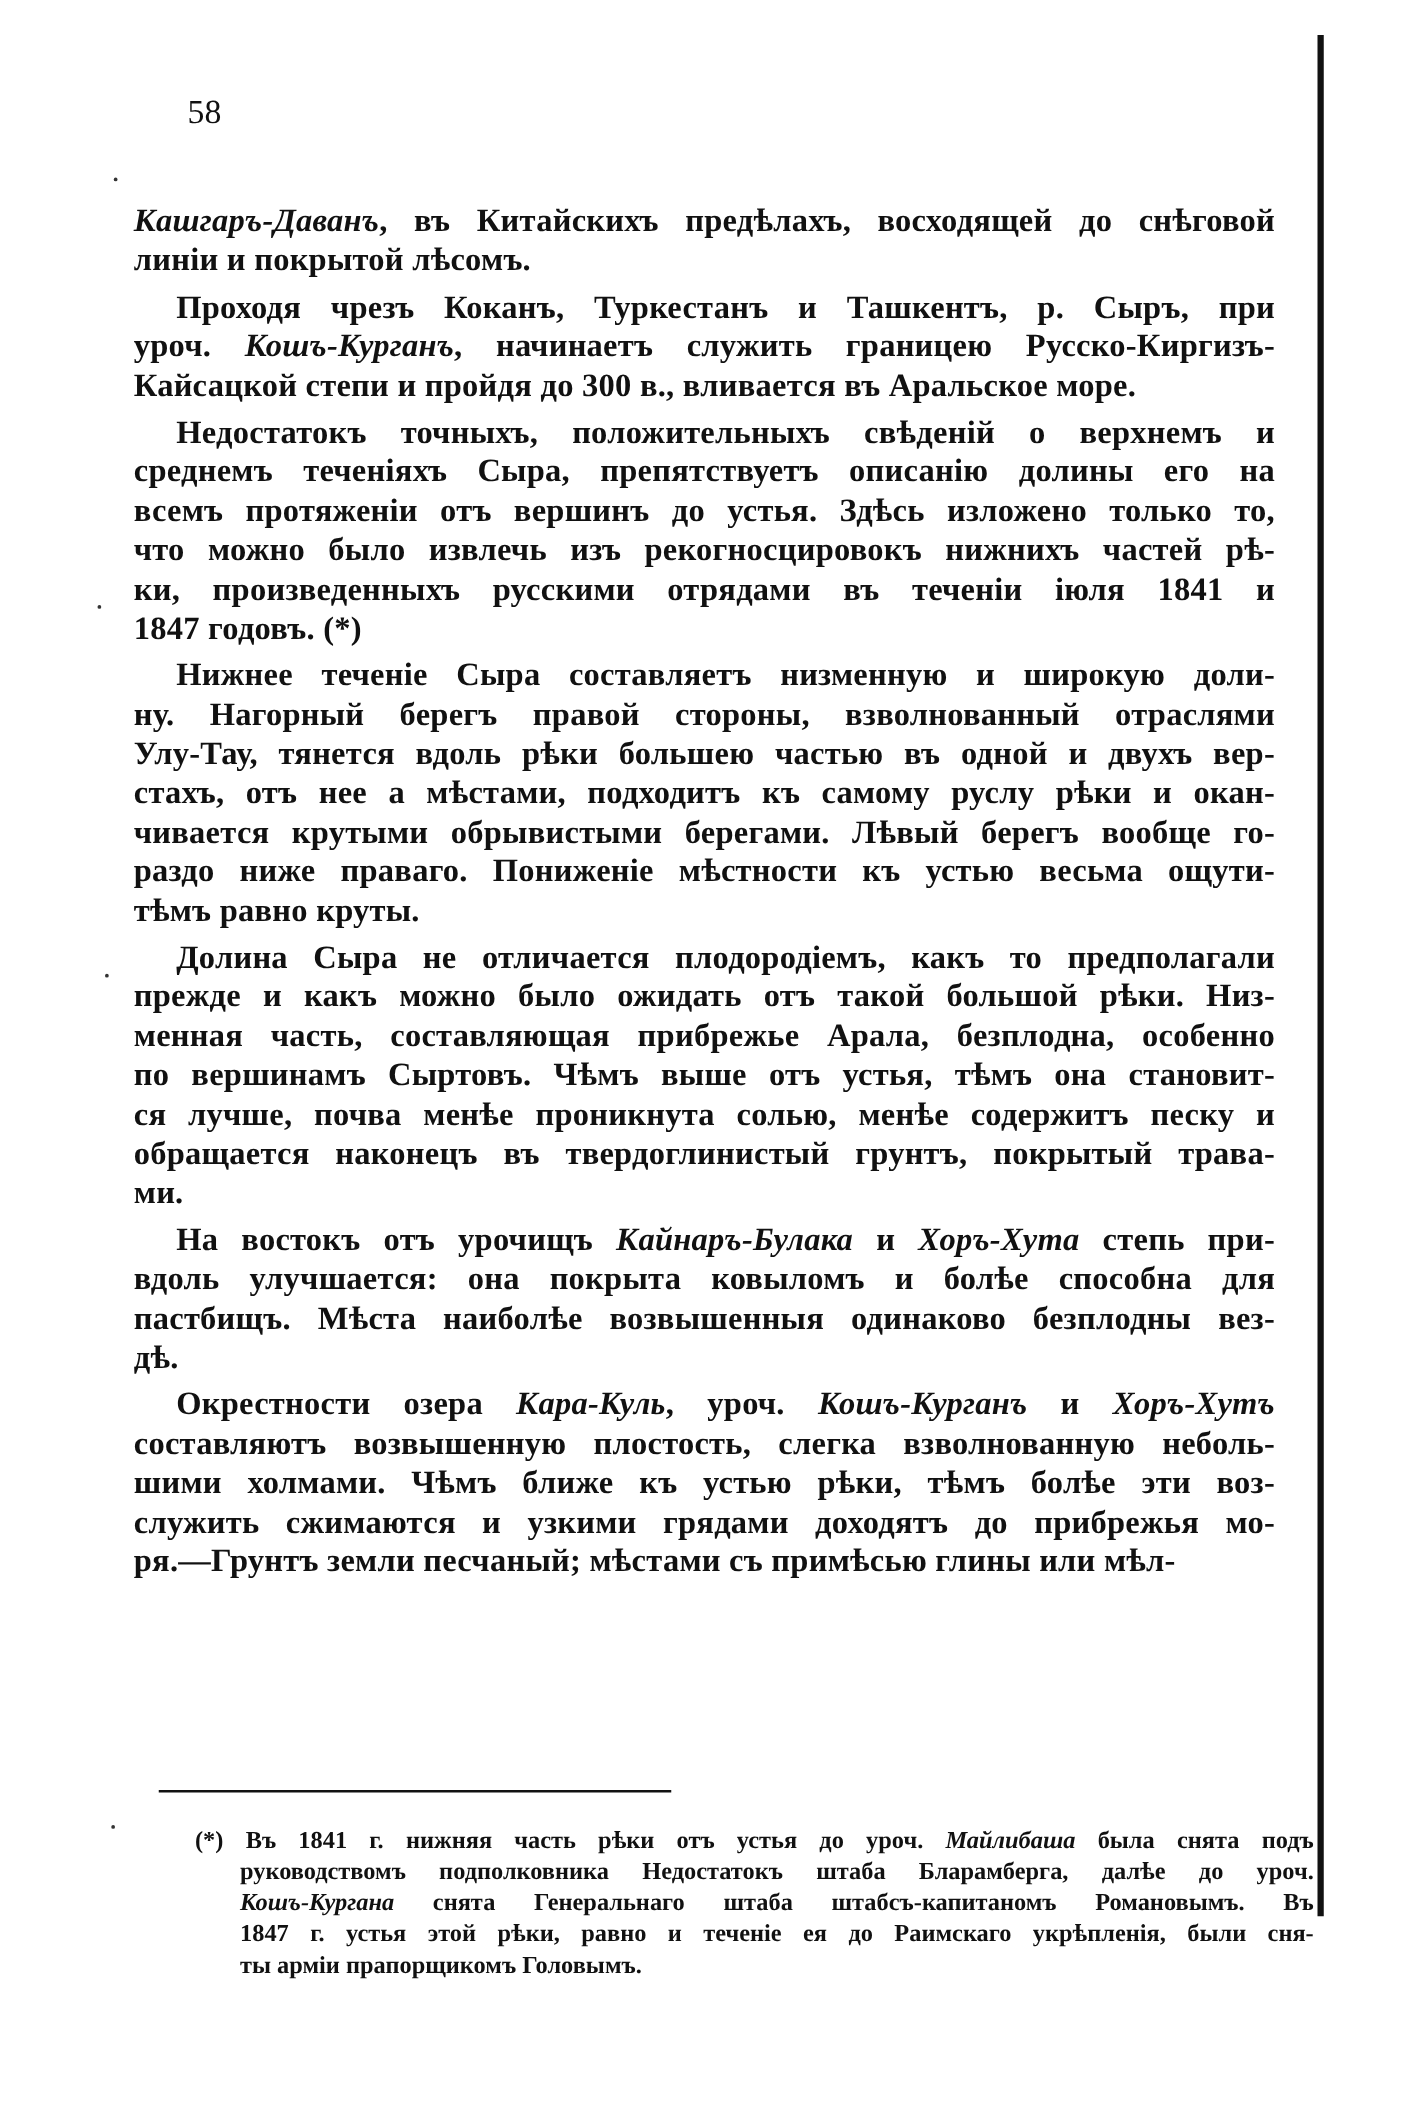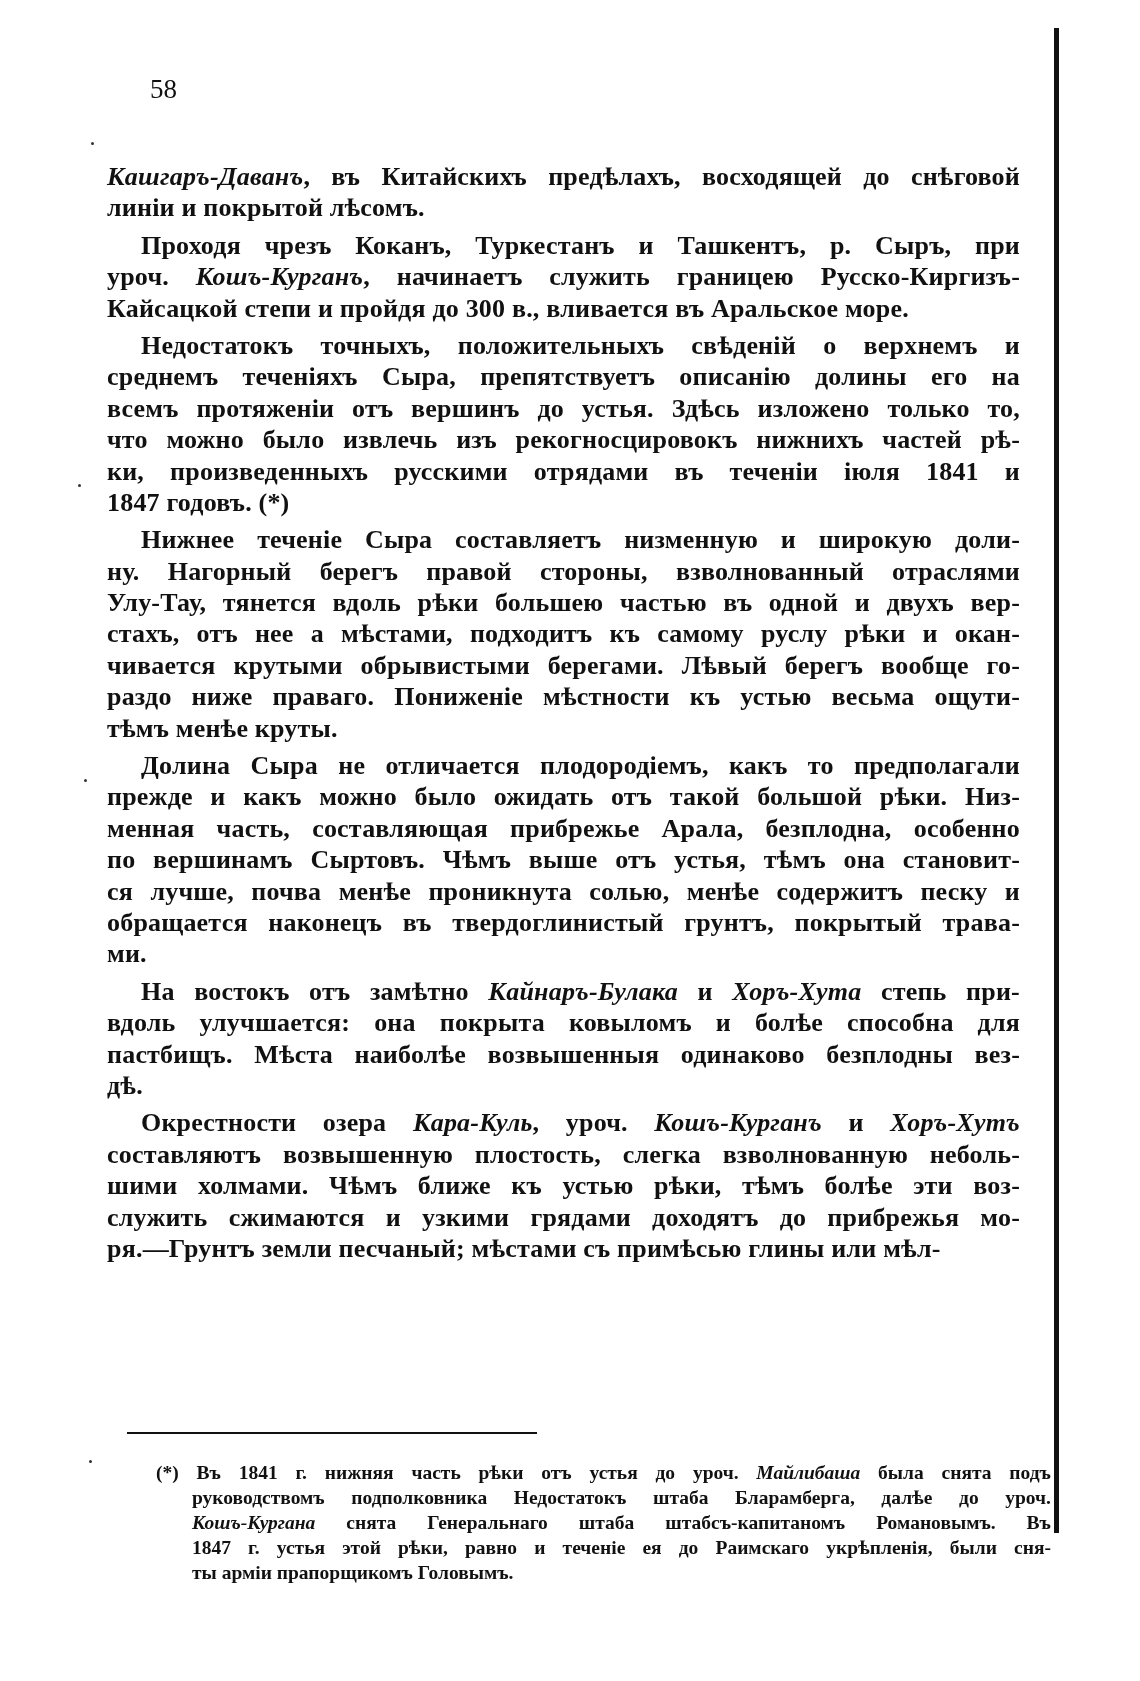--- a/index.html
+++ b/index.html
@@ -53,33 +53,33 @@
         <span class="line"><span>ки, произведенныхъ русскими отрядами въ теченіи іюля 1841 и</span></span>
         <span class="line last"><span>1847 годовъ. (*)</span></span>
       </div>
       <div class="para">
         <span class="line indent"><span>Нижнее теченіе Сыра составляетъ низменную и широкую доли-</span></span>
         <span class="line"><span>ну. Нагорный берегъ правой стороны, взволнованный отраслями</span></span>
         <span class="line"><span>Улу-Тау, тянется вдоль рѣки большею частью въ одной и двухъ вер-</span></span>
         <span class="line"><span>стахъ, отъ нее а мѣстами, подходитъ къ самому руслу рѣки и окан-</span></span>
         <span class="line"><span>чивается крутыми обрывистыми берегами. Лѣвый берегъ вообще го-</span></span>
         <span class="line"><span>раздо ниже праваго. Пониженіе мѣстности къ устью весьма ощути-</span></span>
-        <span class="line last"><span>тѣмъ менѣе круты.</span></span>
+        <span class="line last"><span>тѣмъ равно круты.</span></span>
       </div>
       <div class="para">
         <span class="line indent"><span>Долина Сыра не отличается плодородіемъ, какъ то предполагали</span></span>
         <span class="line"><span>прежде и какъ можно было ожидать отъ такой большой рѣки. Низ-</span></span>
         <span class="line"><span>менная часть, составляющая прибрежье Арала, безплодна, особенно</span></span>
         <span class="line"><span>по вершинамъ Сыртовъ. Чѣмъ выше отъ устья, тѣмъ она становит-</span></span>
         <span class="line"><span>ся лучше, почва менѣе проникнута солью, менѣе содержитъ песку и</span></span>
         <span class="line"><span>обращается наконецъ въ твердоглинистый грунтъ, покрытый трава-</span></span>
         <span class="line last"><span>ми.</span></span>
       </div>
       <div class="para">
-        <span class="line indent"><span>На востокъ отъ замѣтно </span><span class="it">Кайнаръ-Булака</span><span> и </span><span class="it">Хоръ-Хута</span><span> степь при-</span></span>
+        <span class="line indent"><span>На востокъ отъ урочищъ </span><span class="it">Кайнаръ-Булака</span><span> и </span><span class="it">Хоръ-Хута</span><span> степь при-</span></span>
         <span class="line"><span>вдоль улучшается: она покрыта ковыломъ и болѣе способна для</span></span>
         <span class="line"><span>пастбищъ. Мѣста наиболѣе возвышенныя одинаково безплодны вез-</span></span>
         <span class="line last"><span>дѣ.</span></span>
       </div>
       <div class="para">
         <span class="line indent"><span>Окрестности озера </span><span class="it">Кара-Куль</span><span>, уроч. </span><span class="it">Кошъ-Курганъ</span><span> и </span><span class="it">Хоръ-Хутъ</span></span>
         <span class="line"><span>составляютъ возвышенную плостость, слегка взволнованную неболь-</span></span>
         <span class="line"><span>шими холмами. Чѣмъ ближе къ устью рѣки, тѣмъ болѣе эти воз-</span></span>
         <span class="line"><span>служить сжимаются и узкими грядами доходятъ до прибрежья мо-</span></span>
         <span class="line last"><span>ря.—Грунтъ земли песчаный; мѣстами съ примѣсью глины или мѣл-</span></span>

